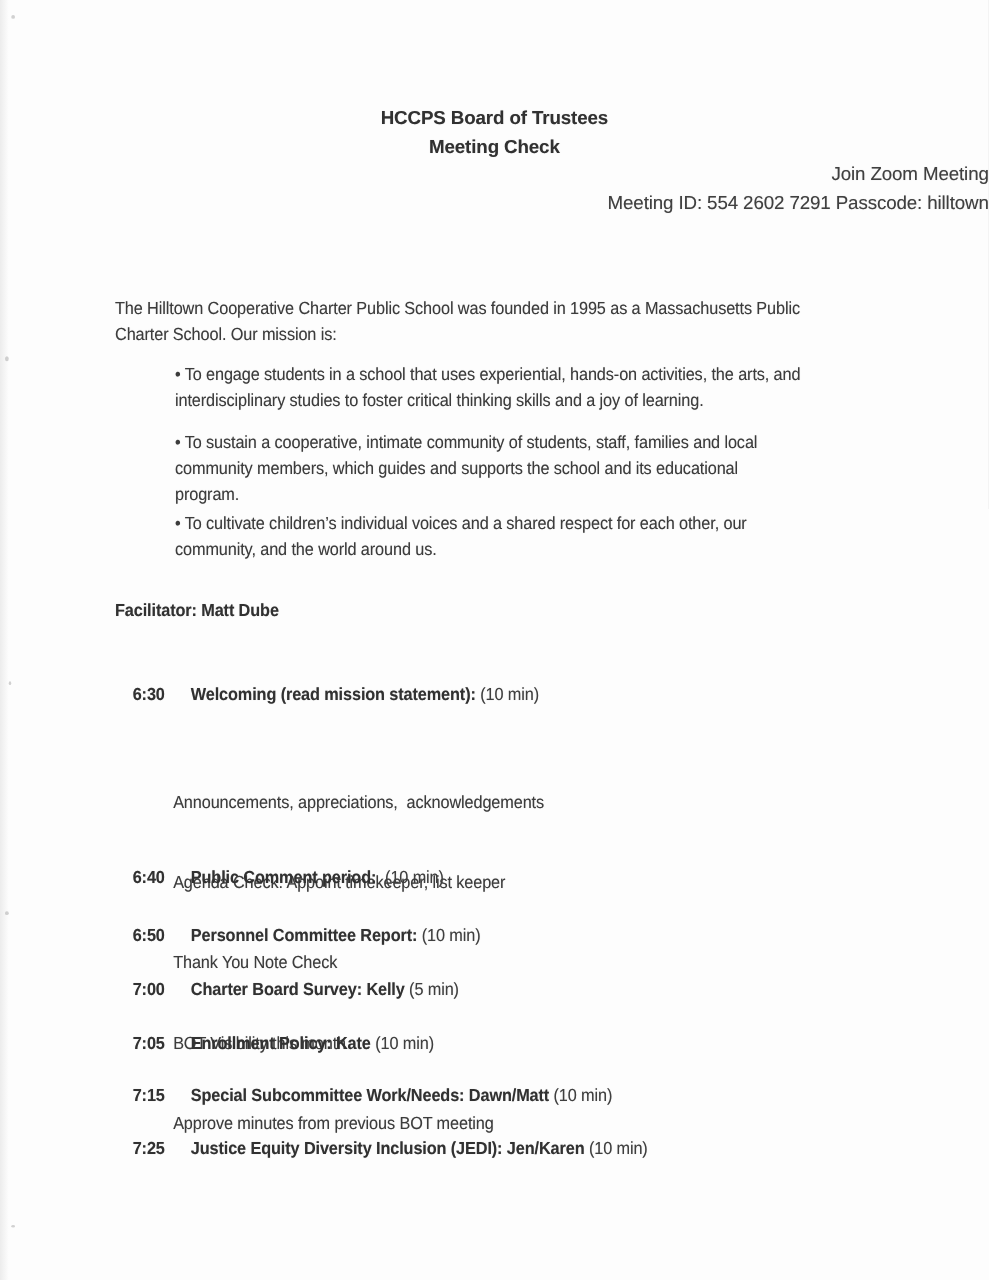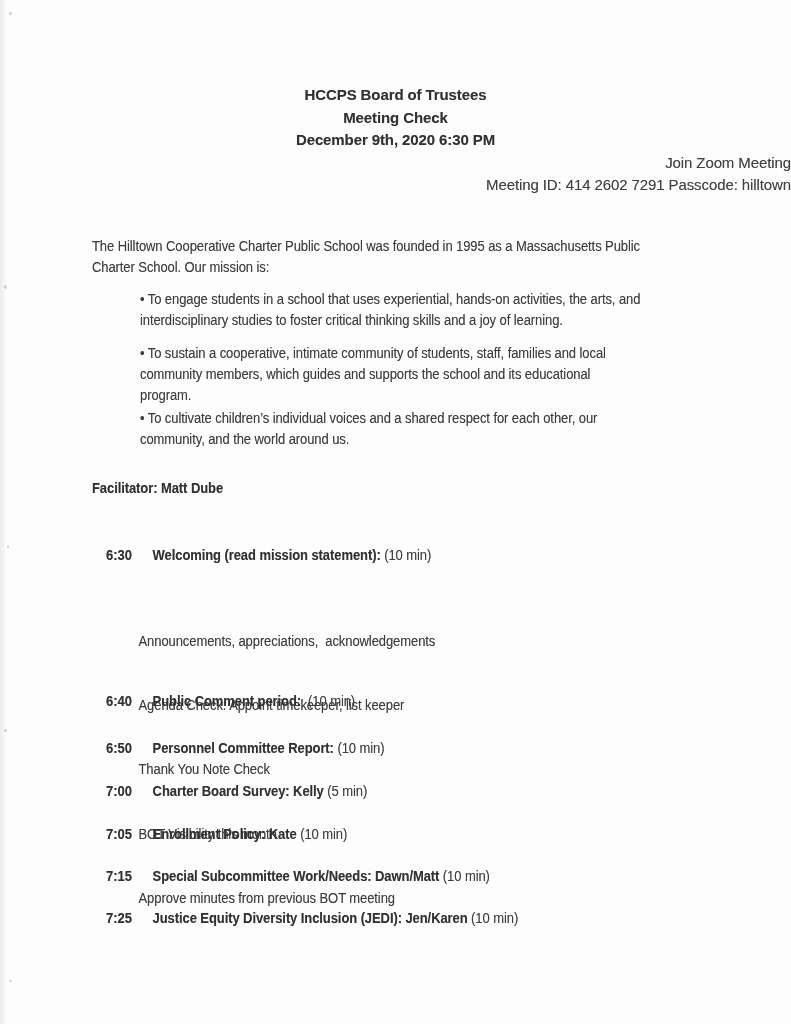--- a/index.html
+++ b/index.html
@@ -70,23 +70,22 @@
   <div class="scan-edge-left"></div>
   <div class="speck s1"></div>
   <div class="speck s2"></div>
   <div class="speck s3"></div>
   <div class="speck s4"></div>
   <div class="speck s5"></div>
 
   <div class="header">
     <div class="hb">HCCPS Board of Trustees</div>
     <div class="hb">Meeting Check</div>
-    <div class="hb">December 9th, 2020 6:30 PM</div>
     <div class="hr">Join Zoom Meeting</div>
-    <div class="hr">Meeting ID: 414 2602 7291 Passcode: hilltown</div>
+    <div class="hr">Meeting ID: 554 2602 7291 Passcode: hilltown</div>
   </div>
 
   <div class="tblock intro">The Hilltown Cooperative Charter Public School was founded in 1995 as a Massachusetts Public
 Charter School. Our mission is:</div>
   <div class="tblock b1">• To engage students in a school that uses experiential, hands-on activities, the arts, and
 interdisciplinary studies to foster critical thinking skills and a joy of learning.</div>
   <div class="tblock b2">• To sustain a cooperative, intimate community of students, staff, families and local
 community members, which guides and supports the school and its educational
 program.</div>
   <div class="tblock b3">• To cultivate children’s individual voices and a shared respect for each other, our

